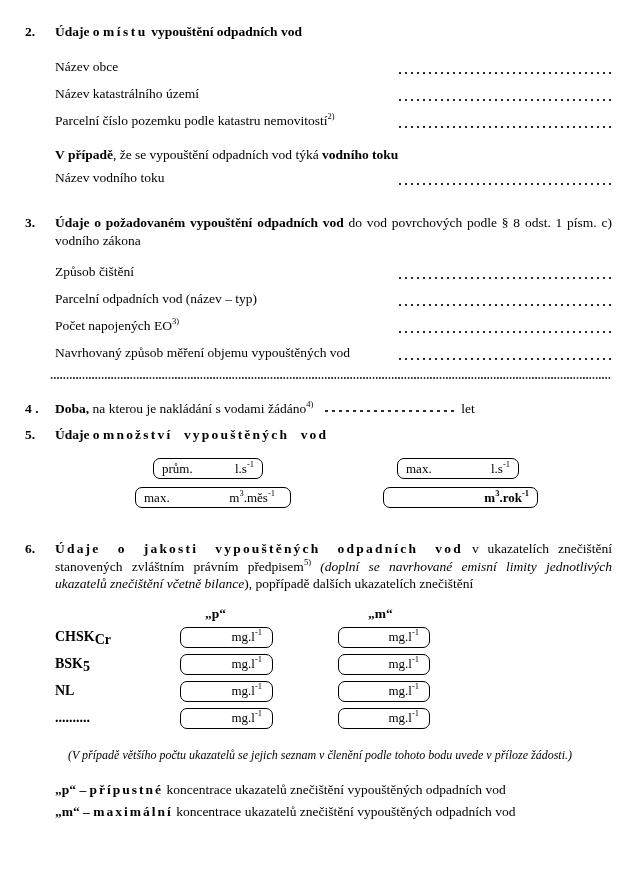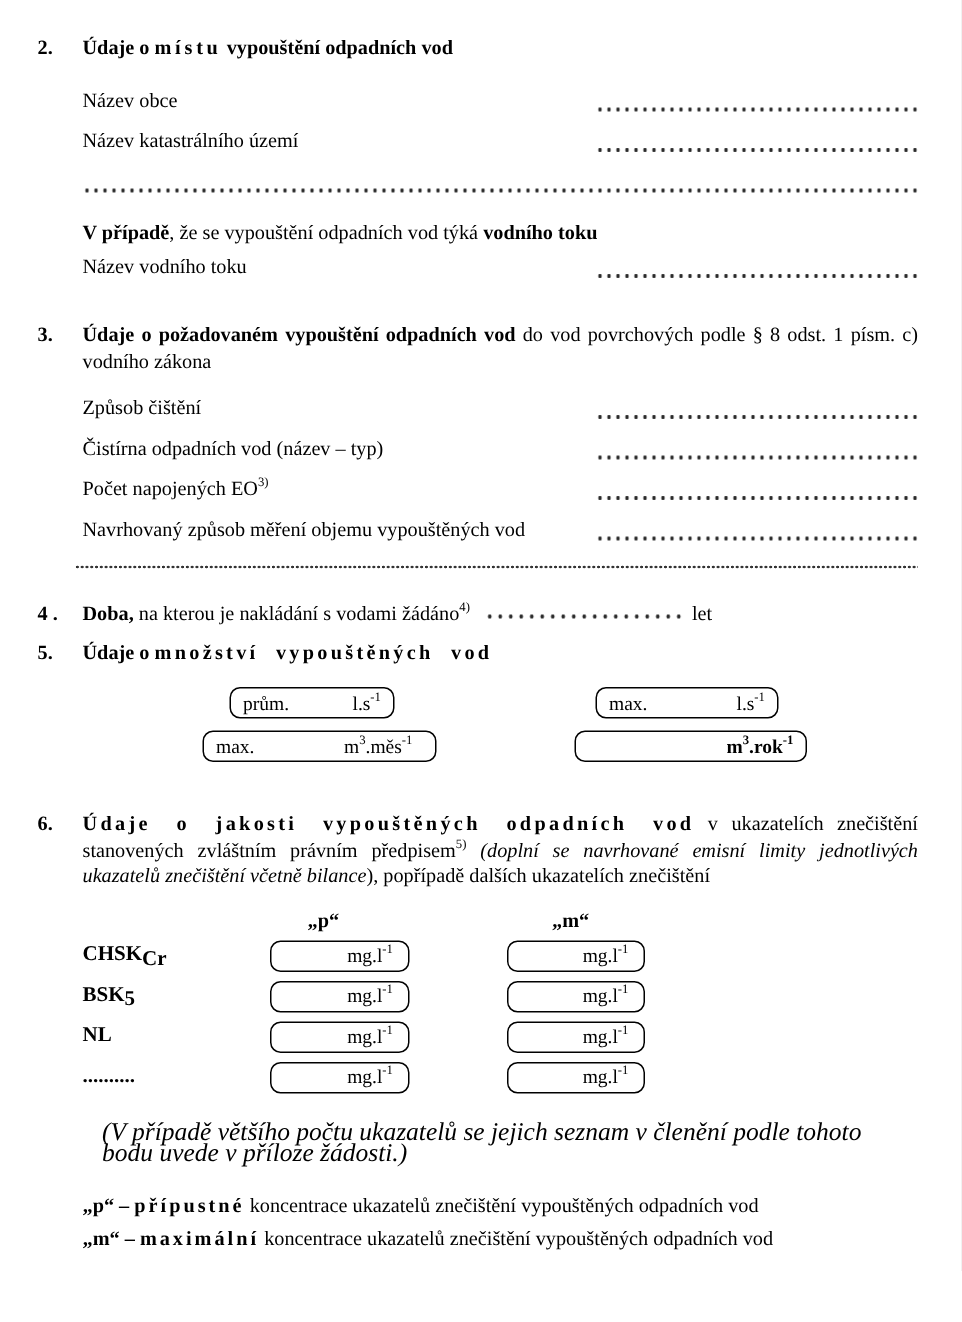--- a/index.html
+++ b/index.html
@@ -57,21 +57,21 @@
   .colp { margin-left:205px; }
   .colm { margin-left:142px; }
   .trow { display:flex; align-items:center; margin-left:55px; height:21px; margin-bottom:6px; margin-top:0; }
   .tlabel { width:125px; font-weight:bold; font-size:14px; flex-shrink:0; }
   .tbox { border:1.5px solid #000; border-radius:7px; height:21px; box-sizing:border-box;
     display:flex; align-items:center; justify-content:flex-end; padding:0 10px; font-size:13px; }
   .tboxp { width:93px; }
   .tspacer { width:65px; }
   .tboxm { width:92px; }
 
-  .note { margin:19px 40px 4px 68px; font-style:italic; font-size:17px; line-height:14px; }
+  .note { margin:19px 40px 4px 68px; font-style:italic; font-size:12px; line-height:14px; }
   .legend { margin-left:55px; margin-top:17px; line-height:22.5px; }
   .lsp { font-weight:bold; letter-spacing:2px; }
   .mt-s2h { margin-top:3px; }
   .mt-fields { margin-top:13px; }
   .mt-cond { margin-top:12px; height:18px; line-height:18px; }
   .mt-s3 { margin-top:23px; }
   .mt-s3fields { margin-top:9px; }
   .mt-s4 { margin-top:19px; height:20px; line-height:20px; }
   .mt-s5 { margin-top:7px; height:18px; line-height:18px; }
   .mt-s6 { margin-top:32px; }
@@ -90,20 +90,21 @@
   <div class="mt-fields">
     <div class="frow">
       <span class="flabel">Název obce</span>
       <span class="dotline"></span>
     </div>
     <div class="frow">
       <span class="flabel">Název katastrálního území</span>
       <span class="dotline"></span>
     </div>
     <div class="frow">
+      <span class="flabel"><span>Parcelní číslo pozemku podle katastru nemovitostí</span><sup>2)</sup></span>
       <span class="dotline"></span>
     </div>
   </div>
 
   <div class="sect mt-cond">
     <b>V případě</b><span>, že se vypouštění odpadních vod týká </span><b>vodního toku</b>
   </div>
 
   <div class="frow">
     <span class="flabel">Název vodního toku</span>
@@ -114,21 +115,21 @@
     <span class="num">3.</span>
     <span class="bold">Údaje o požadovaném vypouštění odpadních vod</span><span> do vod povrchových podle § 8 odst. 1 písm. c) vodního zákona</span>
   </div>
 
   <div class="mt-s3fields">
     <div class="frow">
       <span class="flabel">Způsob čištění</span>
       <span class="dotline"></span>
     </div>
     <div class="frow">
-      <span class="flabel">Čistírna odpadních vod (název – typ)</span>
+      <span class="flabel">Parcelní odpadních vod (název – typ)</span>
       <span class="dotline"></span>
     </div>
     <div class="frow">
       <span class="flabel"><span>Počet napojených EO</span><sup>3)</sup></span>
       <span class="dotline"></span>
     </div>
     <div class="frow">
       <span class="flabel">Navrhovaný způsob měření objemu vypouštěných vod</span>
       <span class="dotline"></span>
     </div>

